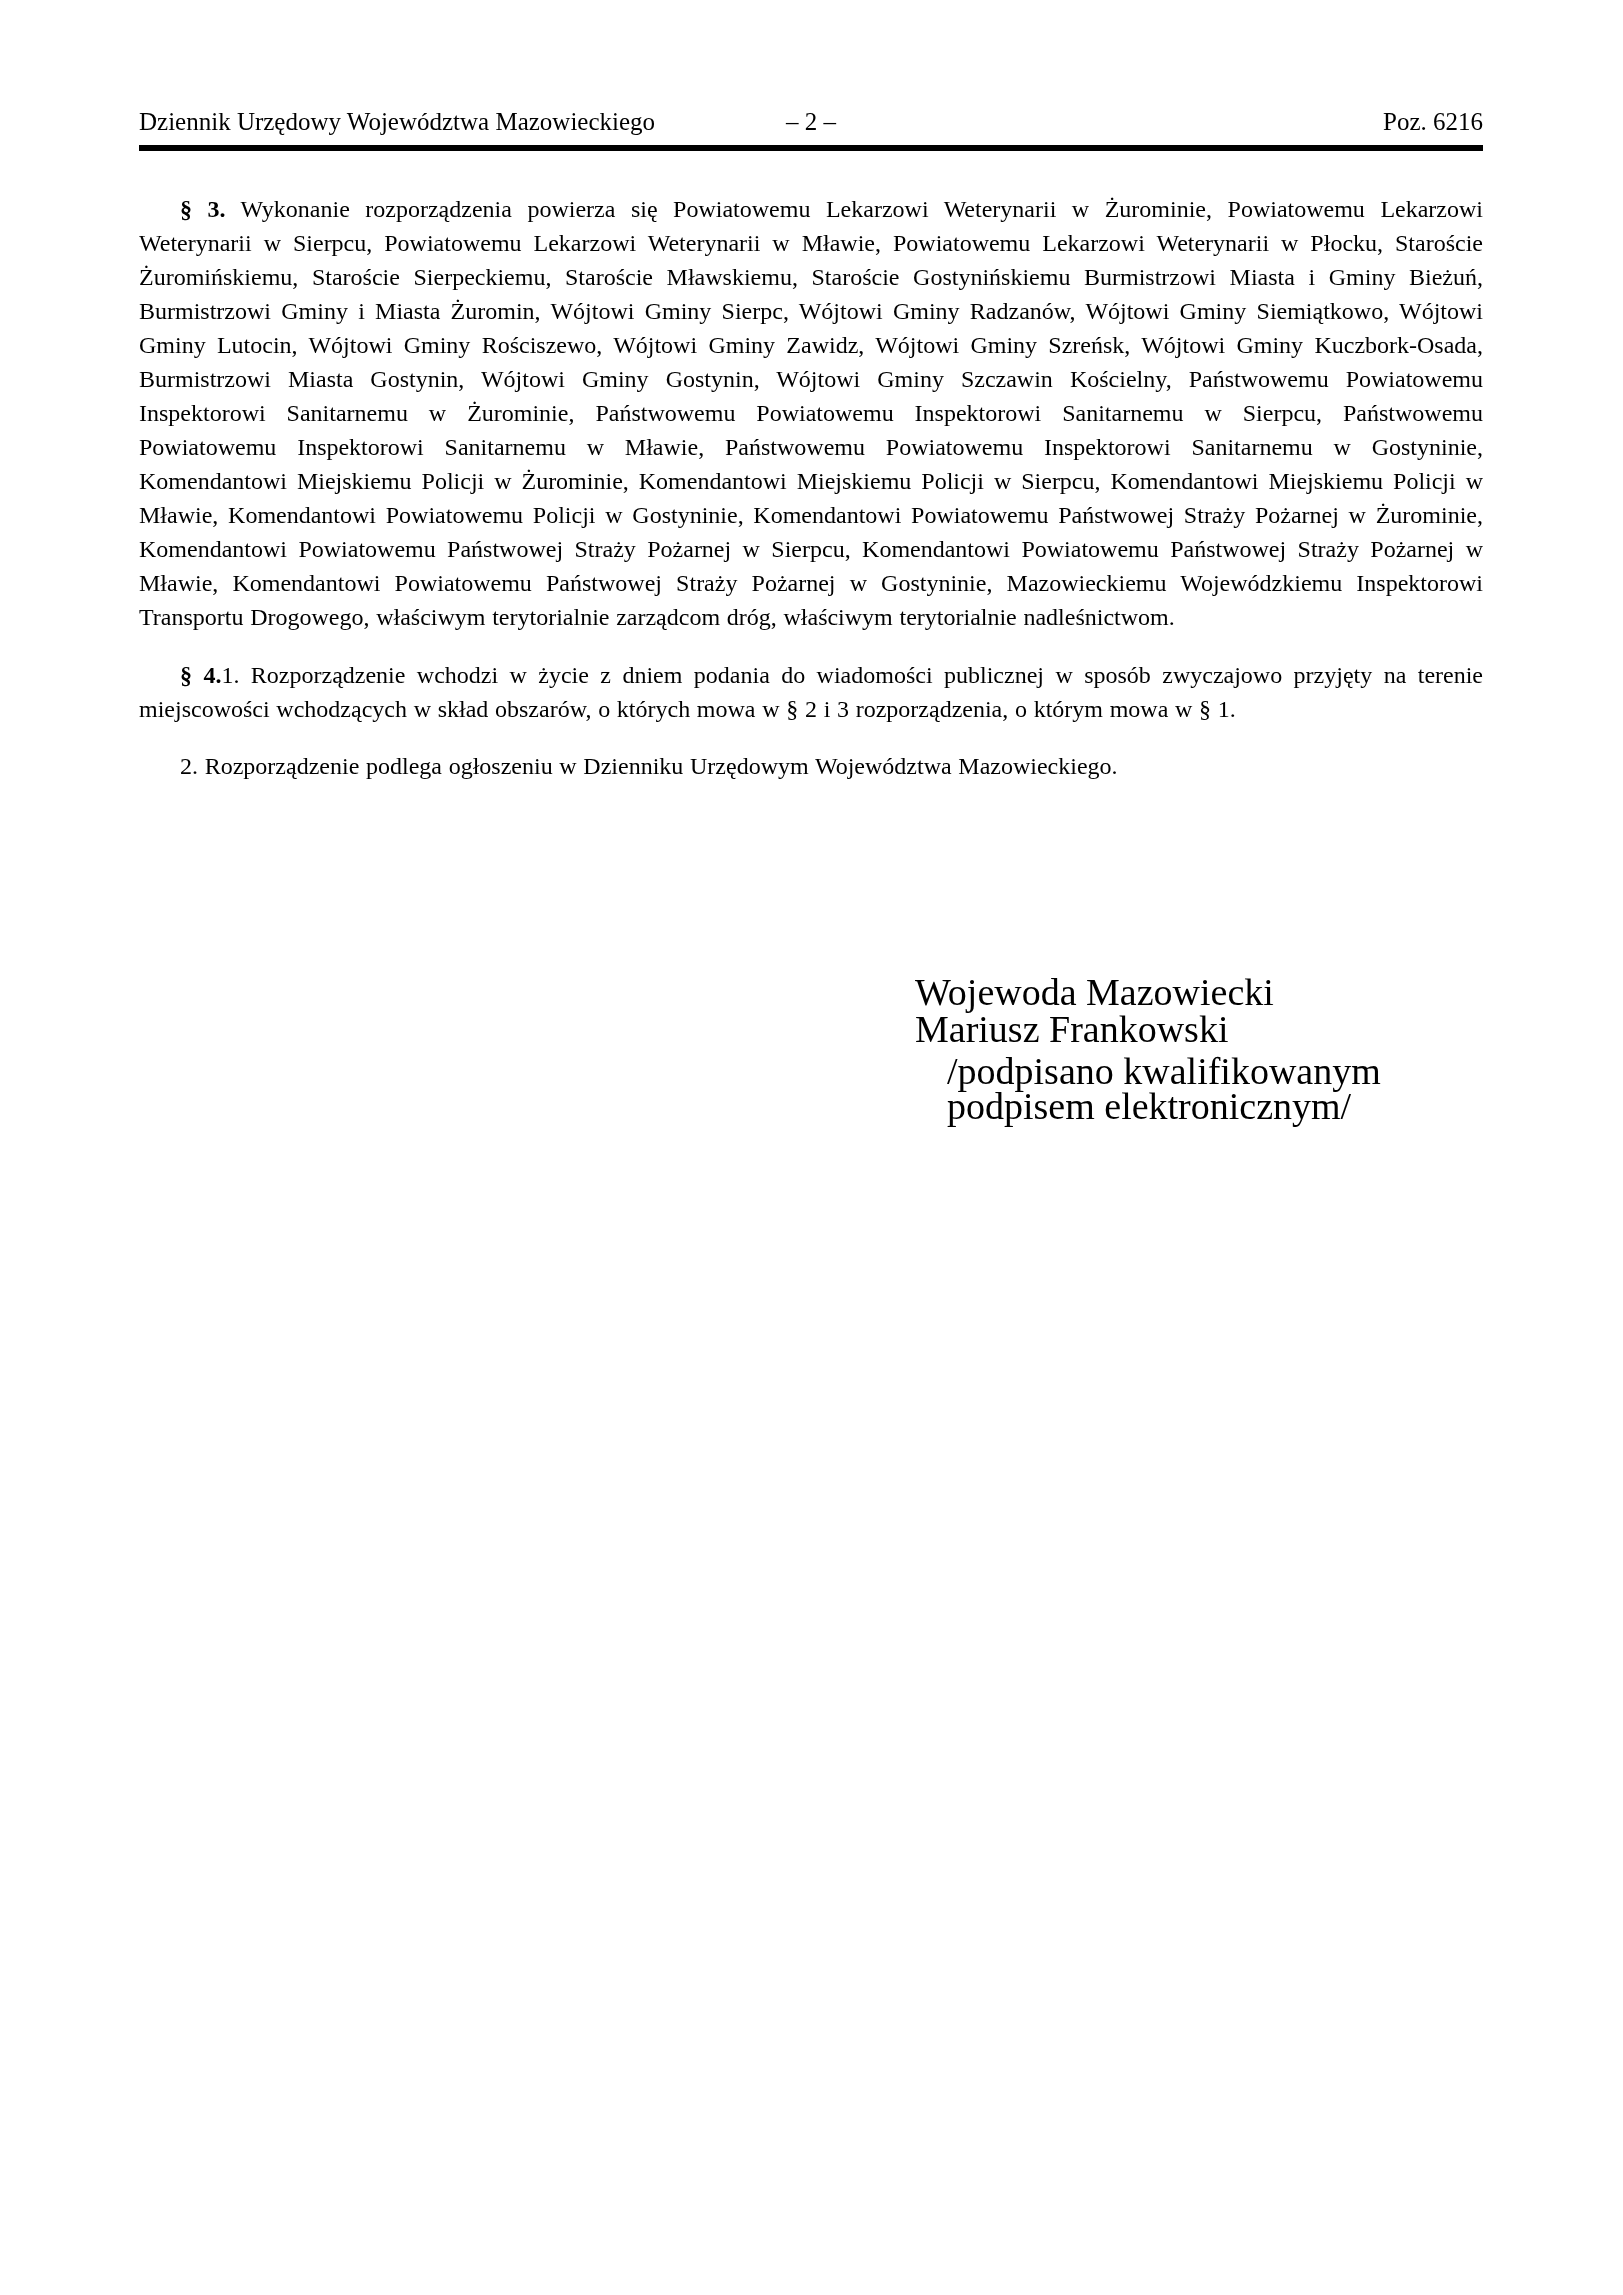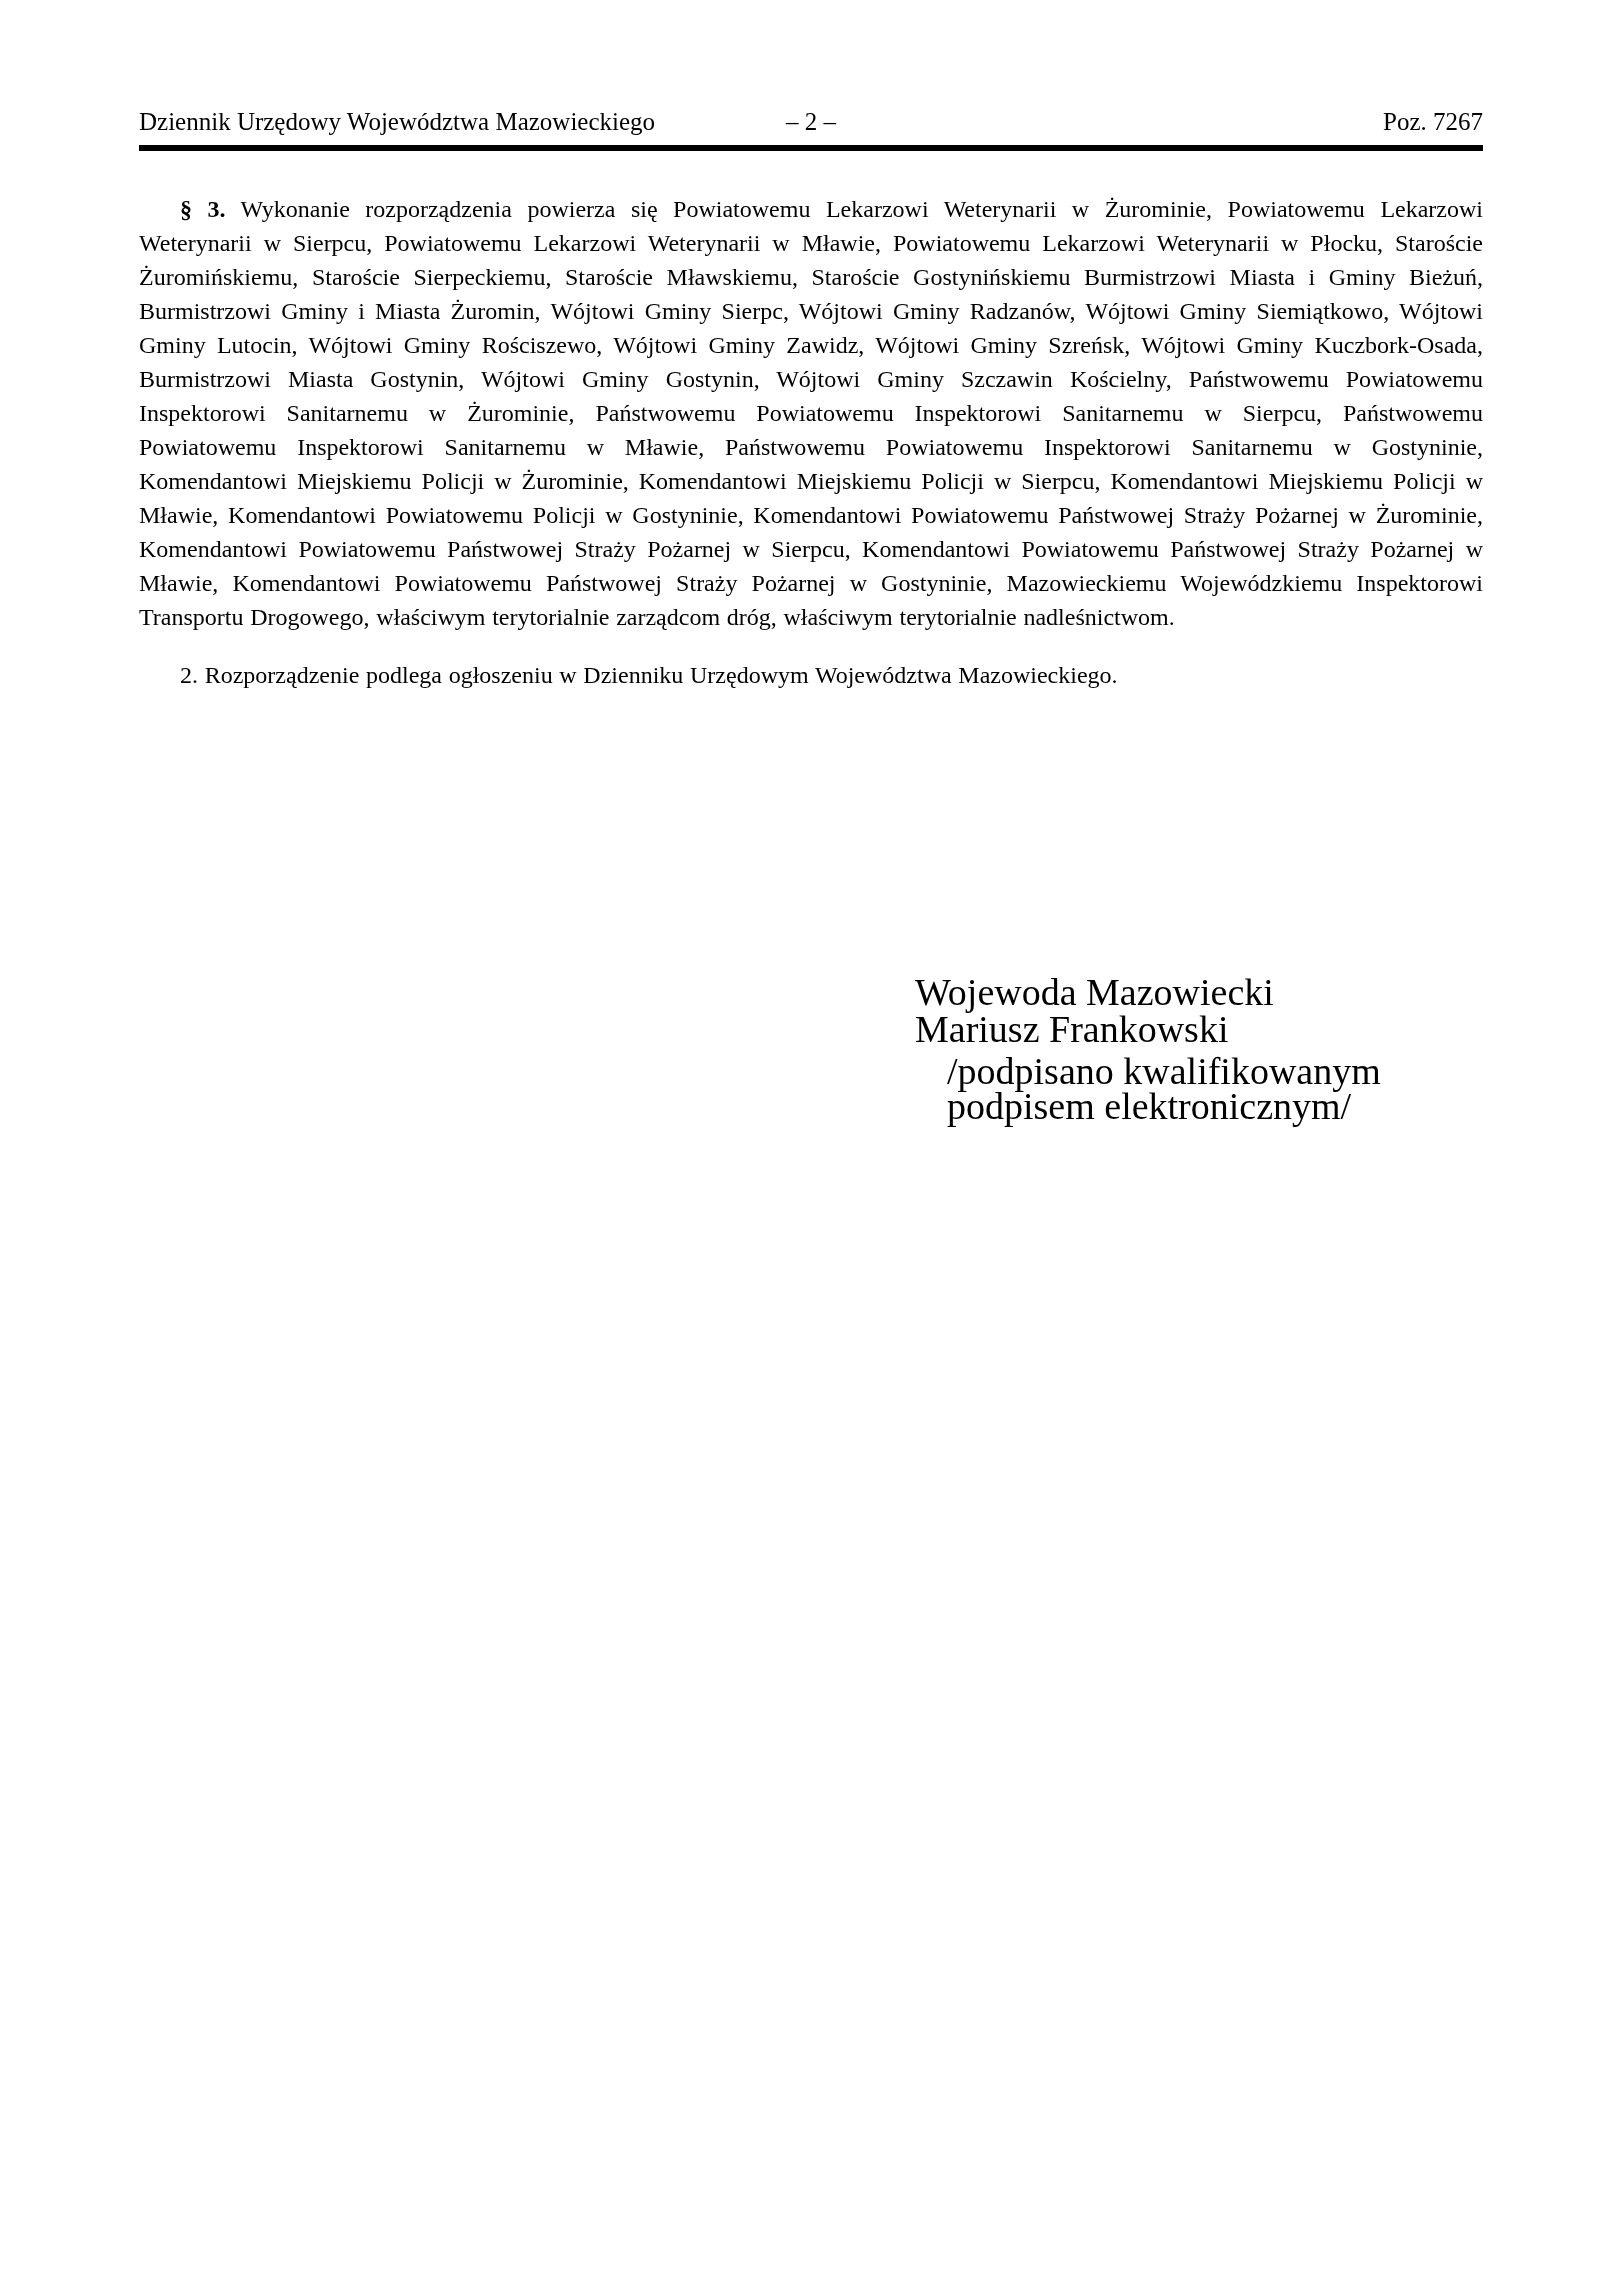--- a/index.html
+++ b/index.html
@@ -79,29 +79,30 @@
   }
 </style>
 </head>
 <body>
 
 <div class="page">
 
   <header class="page-header">
     <span class="hdr-left">Dziennik Urzędowy Województwa Mazowieckiego</span>
     <span class="hdr-center">– 2 –</span>
-    <span class="hdr-right">Poz. 7267</span>
+    <span class="hdr-right">Poz. 6216</span>
   </header>
 
   <div class="header-rule"></div>
 
   <main class="content">
 
     <p><span class="marker">§ 3.</span><span> Wykonanie rozporządzenia powierza się Powiatowemu Lekarzowi Weterynarii w Żurominie, Powiatowemu Lekarzowi Weterynarii w Sierpcu, Powiatowemu Lekarzowi Weterynarii w Mławie, Powiatowemu Lekarzowi Weterynarii w Płocku, Staroście Żuromińskiemu, Staroście Sierpeckiemu, Staroście Mławskiemu, Staroście Gostynińskiemu Burmistrzowi Miasta i Gminy Bieżuń, Burmistrzowi Gminy i Miasta Żuromin, Wójtowi Gminy Sierpc, Wójtowi Gminy Radzanów, Wójtowi Gminy Siemiątkowo, Wójtowi Gminy Lutocin, Wójtowi Gminy Rościszewo, Wójtowi Gminy Zawidz, Wójtowi Gminy Szreńsk, Wójtowi Gminy Kuczbork-Osada, Burmistrzowi Miasta Gostynin, Wójtowi Gminy Gostynin, Wójtowi Gminy Szczawin Kościelny, Państwowemu Powiatowemu Inspektorowi Sanitarnemu w Żurominie, Państwowemu Powiatowemu Inspektorowi Sanitarnemu w Sierpcu, Państwowemu Powiatowemu Inspektorowi Sanitarnemu w Mławie, Państwowemu Powiatowemu Inspektorowi Sanitarnemu w Gostyninie, Komendantowi Miejskiemu Policji w Żurominie, Komendantowi Miejskiemu Policji w Sierpcu, Komendantowi Miejskiemu Policji w Mławie, Komendantowi Powiatowemu Policji w Gostyninie, Komendantowi Powiatowemu Państwowej Straży Pożarnej w Żurominie, Komendantowi Powiatowemu Państwowej Straży Pożarnej w Sierpcu, Komendantowi Powiatowemu Państwowej Straży Pożarnej w Mławie, Komendantowi Powiatowemu Państwowej Straży Pożarnej w Gostyninie, Mazowieckiemu Wojewódzkiemu Inspektorowi Transportu Drogowego, właściwym terytorialnie zarządcom dróg, właściwym terytorialnie nadleśnictwom.</span></p>
 
+    <p><span class="marker">§ 4.</span><span>1. Rozporządzenie wchodzi w życie z dniem podania do wiadomości publicznej w sposób zwyczajowo przyjęty na terenie miejscowości wchodzących w skład obszarów, o których mowa w § 2 i 3 rozporządzenia, o którym mowa w § 1.</span></p>
 
     <p><span>2. Rozporządzenie podlega ogłoszeniu w Dzienniku Urzędowym Województwa Mazowieckiego.</span></p>
 
   </main>
 
   <div class="signature">
     <div class="sig-title">Wojewoda Mazowiecki</div>
     <div class="sig-name">Mariusz Frankowski</div>
     <div class="sig-note first">/podpisano kwalifikowanym</div>
     <div class="sig-note">podpisem elektronicznym/</div>

